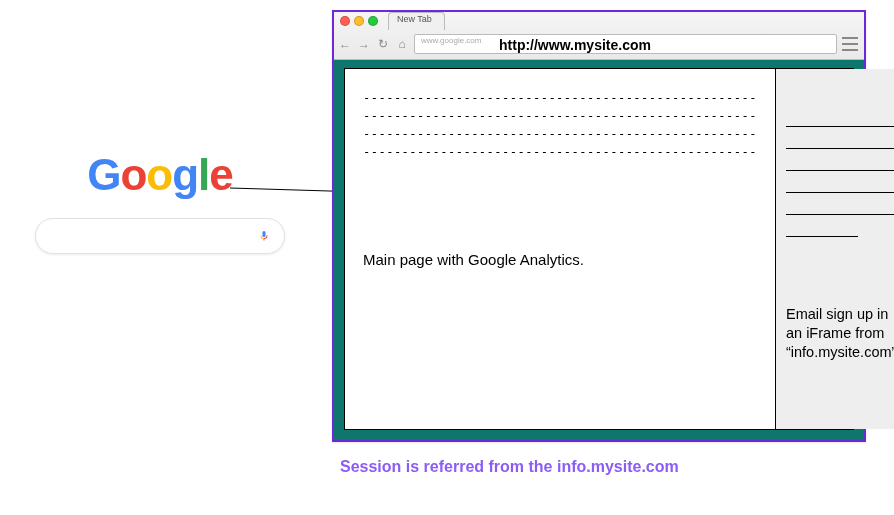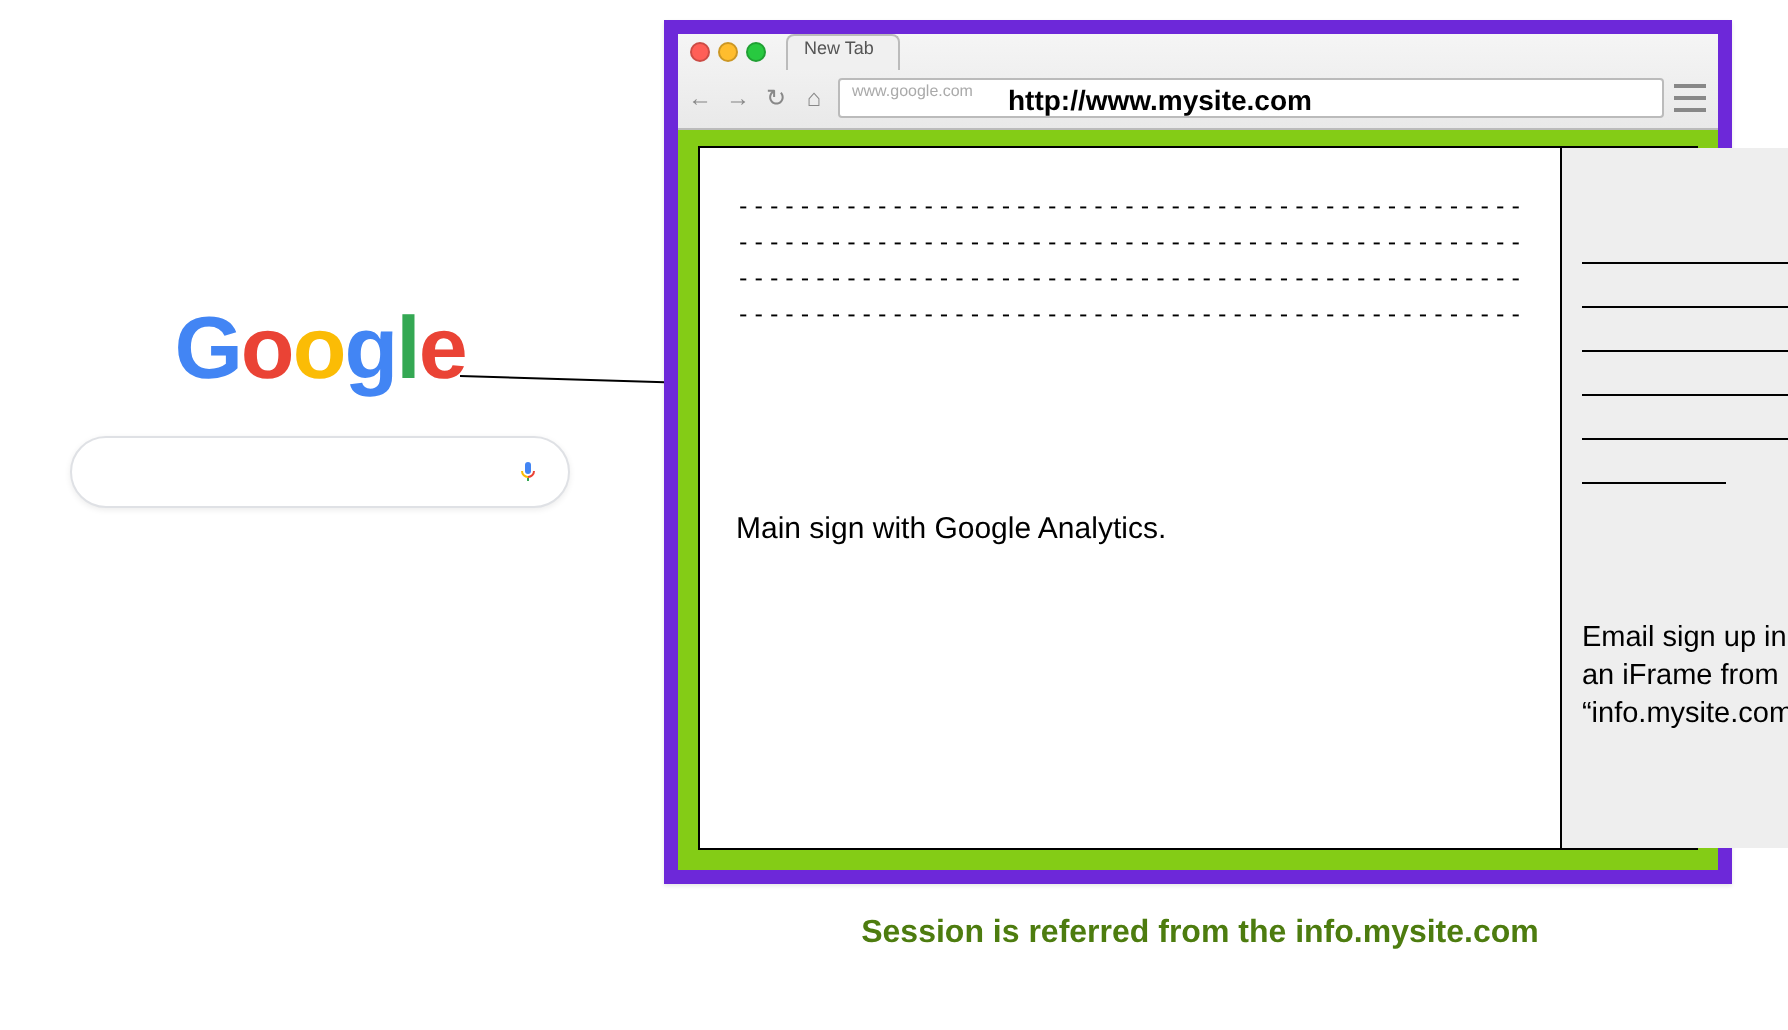--- a/index.html
+++ b/index.html
@@ -66,22 +66,22 @@
       height: 30px;
       pointer-events: none;
     }
     
     .browser {
       position: absolute;
       left: 332px;
       top: 10px;
       width: 534px;
       height: 432px;
-      border: 7px solid #6d28d9;
-      background: #84cc16;
+      border: 2px solid #6d28d9;
+      background: #0f766e;
       box-shadow: 0 1px 2px rgba(0,0,0,0.1);
     }
     .browser-chrome {
       background: linear-gradient(#f5f5f5, #e9e9e9);
       border-bottom: 1px solid #bbb;
       height: 48px;
       position: relative;
     }
     .traffic-lights {
       position: absolute;
@@ -200,24 +200,23 @@
     }
     .form-lines div.short { width: 65%; }
     .side-text { line-height: 1.32; margin-top: 32px; }
     .side-text .gap { height: 14px; }
     
     .caption {
       position: absolute;
       left: 340px;
       top: 458px;
       width: 520px;
-      text-align: center;
       font-size: 16px;
       font-weight: bold;
-      color: #4d7c0f;
+      color: #8b5cf6;
     }
   </style>
 </head>
 <body>
 
 <div class="google-wrap">
   <div class="google-logo">
     <span class="g1">G</span><span class="o1">o</span><span class="o2">o</span><span class="g2">g</span><span class="l">l</span><span class="e">e</span>
   </div>
   <div class="search-box">
@@ -264,21 +263,21 @@
       </div>
     </div>
   </div>
 
   <div class="content">
     <div class="main-pane">
       <div class="dash-lines">---------------------------------------------------
 ---------------------------------------------------
 ---------------------------------------------------
 ---------------------------------------------------</div>
-      <div>Main sign with Google Analytics.</div>
+      <div>Main page with Google Analytics.</div>
     </div>
     <div class="side-pane">
       <div class="form-lines">
         <div></div>
           <div></div>
           <div></div>
           <div></div>
           <div></div>
           <div class="short"></div>
       </div>

